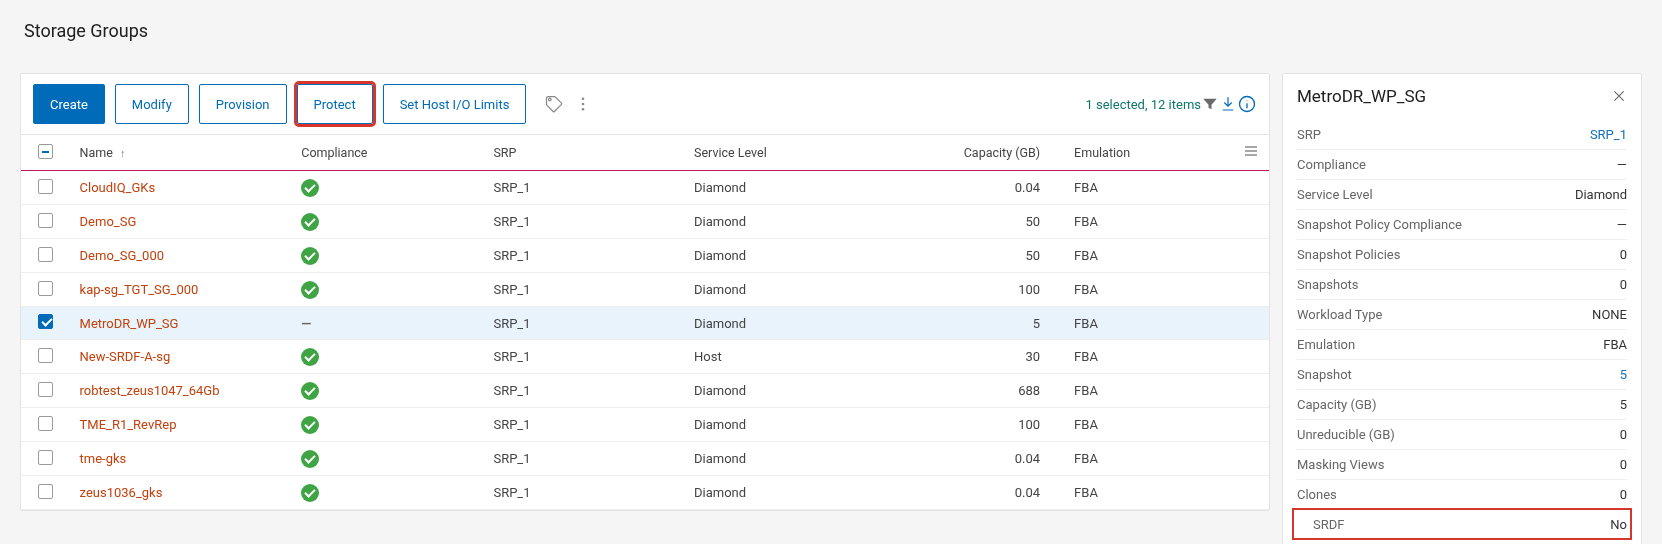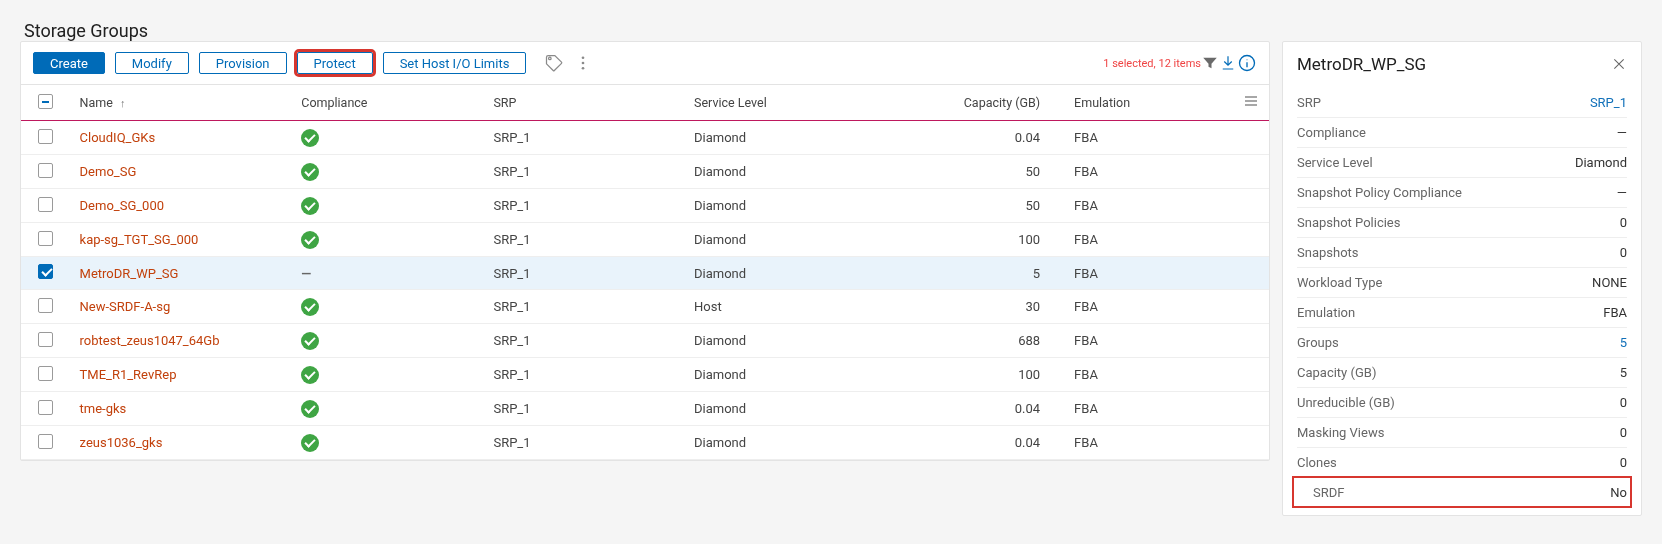--- a/index.html
+++ b/index.html
@@ -1,29 +1,29 @@
 <!DOCTYPE html>
 <html><head>
 <meta charset="utf-8">
 <style>
   * { box-sizing: border-box; font-family: -apple-system, BlinkMacSystemFont, "Segoe UI", Roboto, Helvetica, Arial, sans-serif; }
   html, body { margin:0; padding:0; background:#f5f5f5; color:#333; font-size:13px; }
   .page { width:1662px; min-height:544px; background:#f5f5f5; padding:20px 20px 0 20px; }
-  .page-title { font-size:18px; font-weight:400; color:#202020; margin:0 0 0 4px; }
+  .page-title { font-size:18px; font-weight:400; color:#202020; margin:0 0 32px 4px; }
   .content-row { display:flex; gap:12px; align-items:flex-start; }
   .main-panel { flex:1 1 auto; background:#fff; border:1px solid #e3e3e3; border-radius:2px; }
   .toolbar { display:flex; align-items:center; padding:10px 12px 10px 12px; border-bottom:1px solid #e3e3e3; position:relative; }
   .btn-group { display:flex; gap:10px; align-items:center; }
-  .btn { display:inline-flex; align-items:center; justify-content:center; height:22px; padding:0 16px; font-size:13px; border:1px solid #006bb8; color:#006bb8; background:#fff; border-radius:2px; cursor:pointer; }
+  .btn { display:inline-flex; align-items:center; justify-content:center; height:40px; padding:0 16px; font-size:13px; border:1px solid #006bb8; color:#006bb8; background:#fff; border-radius:2px; cursor:pointer; }
   .btn.primary { background:#006bb8; color:#fff; }
   .btn.highlight { outline:3px solid #d7362f; outline-offset:0; border:1px solid #006bb8; }
   .icon { display:inline-flex; align-items:center; justify-content:center; }
   .tag-icon svg, .vdots svg { fill:#8a8a8a; }
   .toolbar-spacer { flex:1 1 auto; }
-  .toolbar-right { display:flex; align-items:center; color:#ef4444; font-size:11px; }
+  .toolbar-right { display:flex; align-items:center; color:#0f766e; font-size:13px; }
   .download-icon svg, .info-icon svg { stroke:#006bb8; fill:none; }
   .filter-icon svg { fill:#6a6a6a; }
 
   
   .tbl { width:100%; border-collapse:collapse; table-layout:fixed; }
   .tbl thead th { text-align:left; font-weight:400; color:#444; font-size:12.5px; padding:8px 10px; border-bottom:1px solid #be185d; background:#fff; }
   .tbl thead th.col-check { width:46px; text-align:center; }
   .tbl thead th.col-name { width:210px; }
   .tbl thead th.col-comp { width:182px; }
   .tbl thead th.col-srp { width:190px; }
@@ -291,21 +291,21 @@
           </div>
           <div class="prop-row">
             <span class="prop-key">Workload Type</span>
             <span class="prop-val">NONE</span>
           </div>
           <div class="prop-row">
             <span class="prop-key">Emulation</span>
             <span class="prop-val">FBA</span>
           </div>
           <div class="prop-row">
-            <span class="prop-key">Groups</span>
+            <span class="prop-key">Snapshot</span>
             <span class="prop-val link">5</span>
           </div>
           <div class="prop-row">
             <span class="prop-key">Capacity (GB)</span>
             <span class="prop-val">5</span>
           </div>
           <div class="prop-row">
             <span class="prop-key">Unreducible (GB)</span>
             <span class="prop-val">0</span>
           </div>

